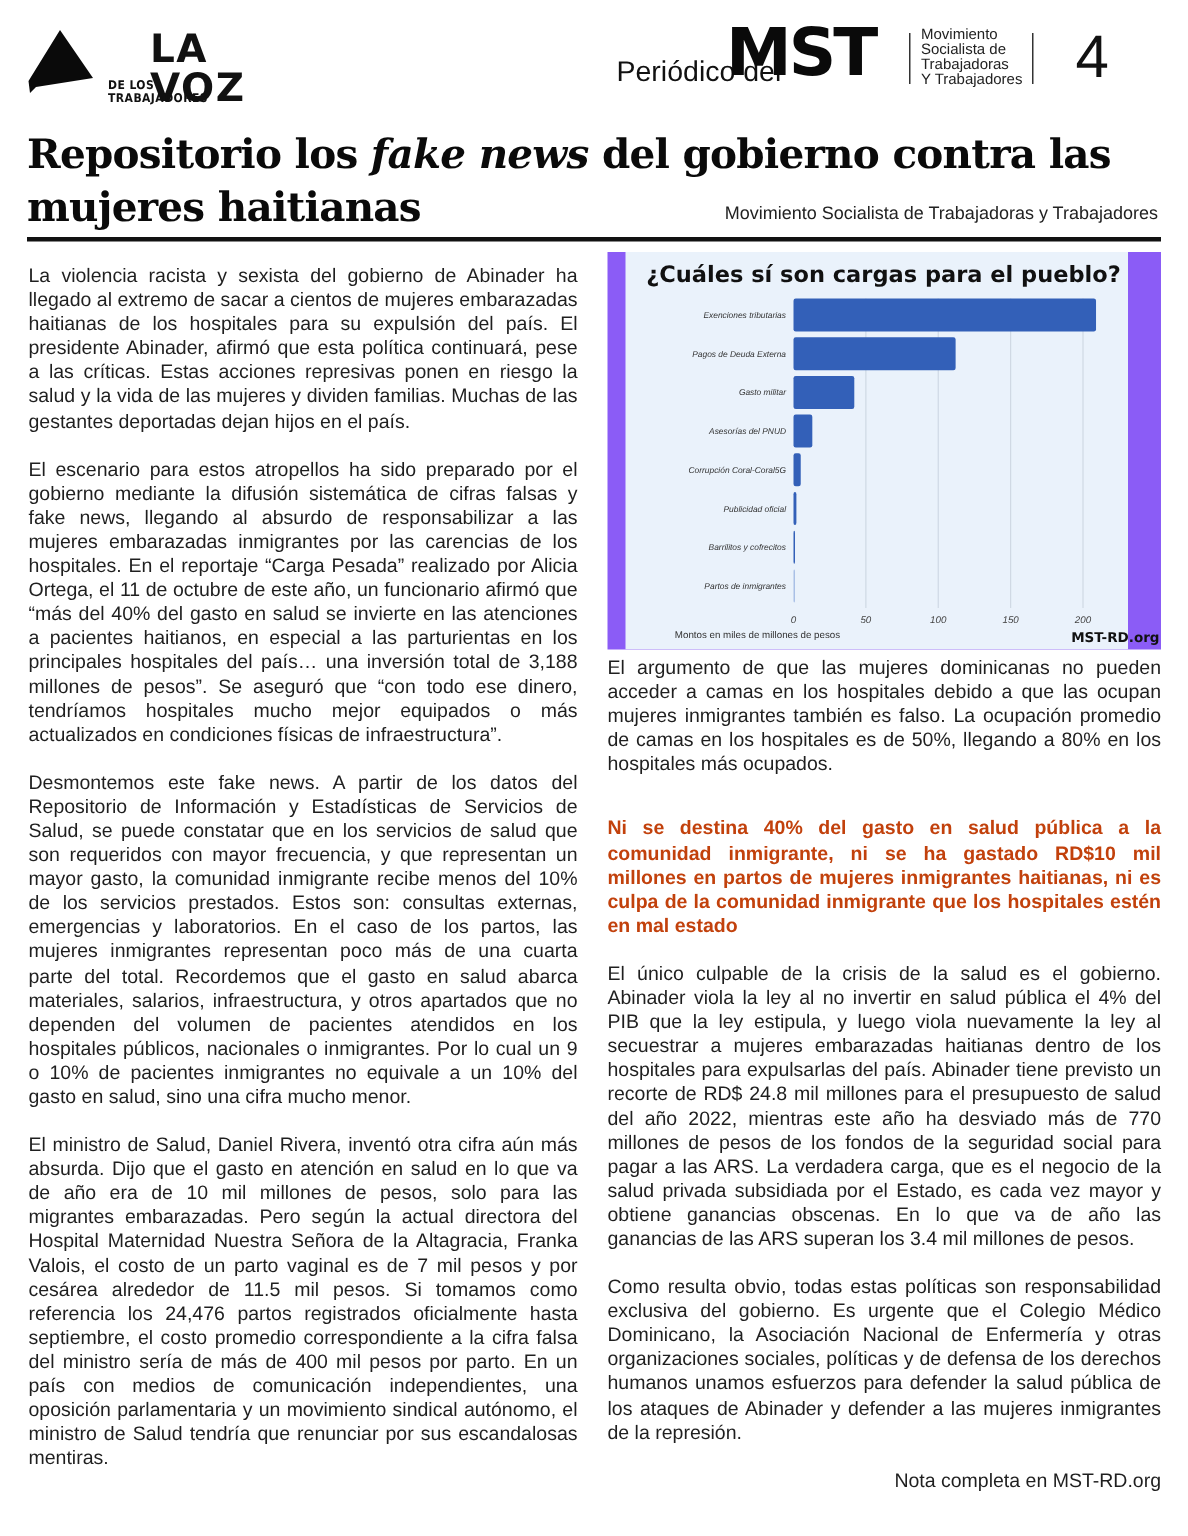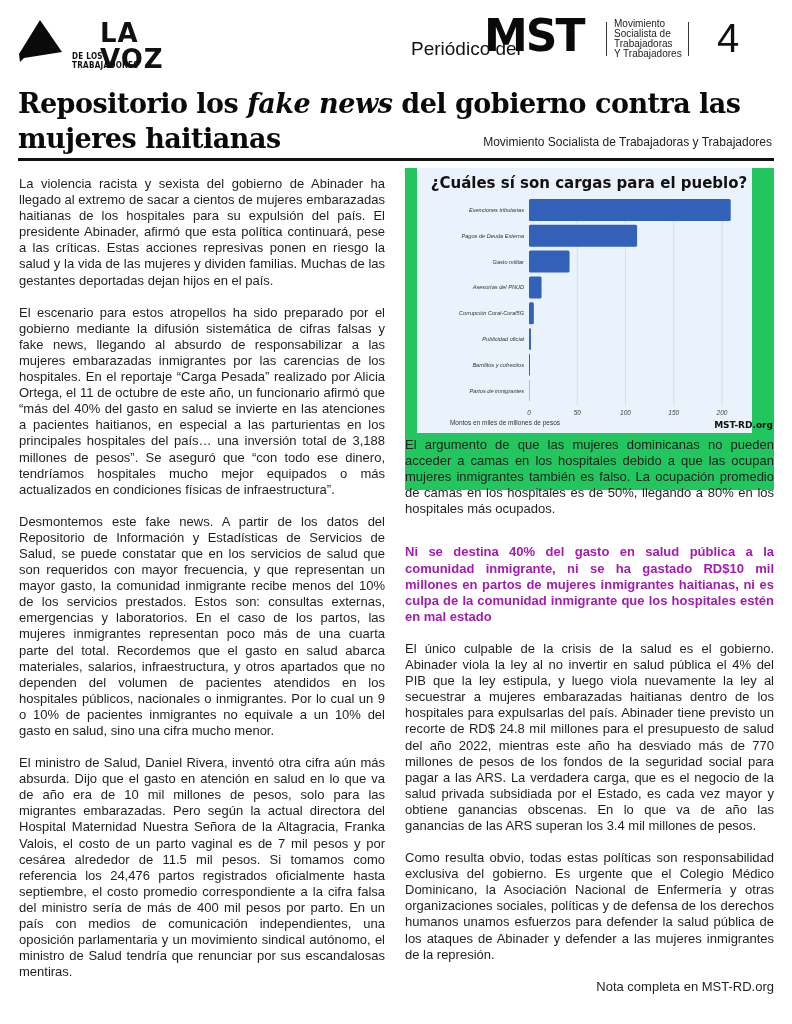--- a/index.html
+++ b/index.html
@@ -19,24 +19,24 @@
   
   #title { left:18px; top:86px; width:760px; font-family:"DejaVu Serif", serif; font-weight:bold; font-size:27px; line-height:35px; color:#0a0a0a; letter-spacing:-0.5px; }
   #title i { font-style:italic; }
   #byline { right:20px; top:135px; font-size:12px; color:#222; }
   #rule { left:18px; top:158px; width:756px; height:3px; background:#111; }
   
   .col { font-size:13px; line-height:16.1px; color:#1f1f1f; text-align:justify; }
   .col p { margin:0 0 16px 0; }
   #left-col { left:19px; top:176px; width:366px; }
   #right-col { left:405px; top:437px; width:369px; }
-  #right-col p.bold { font-weight:bold; color:#a21caf;margin-top:27px; }
+  #right-col p.bold { font-weight:bold; color:#c2410c;margin-top:27px; }
   #footer-note { text-align:right; margin-top:0; }
   
-  #chart { left:405px; top:168px; width:369px; height:322px; background:#22c55e; }
+  #chart { left:405px; top:168px; width:369px; height:265px; background:#8b5cf6; }
   #chart svg { display:block; }
 </style>
 </head>
 <body>
 
 <div id="logo" class="abs">
   <svg width="48" height="44" viewBox="0 0 48 44">
     <polygon points="22,2 44,34 6,40 2,44 1,36" fill="#0a0a0a"></polygon>
   </svg>
   <span class="name">LA VOZ</span>

